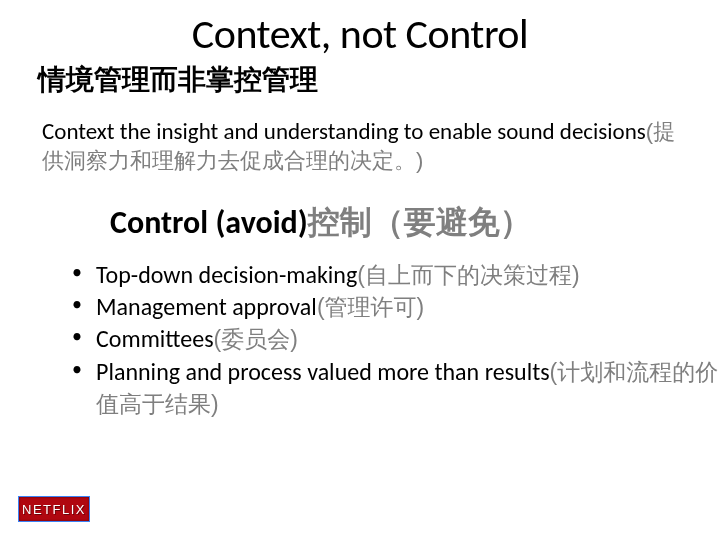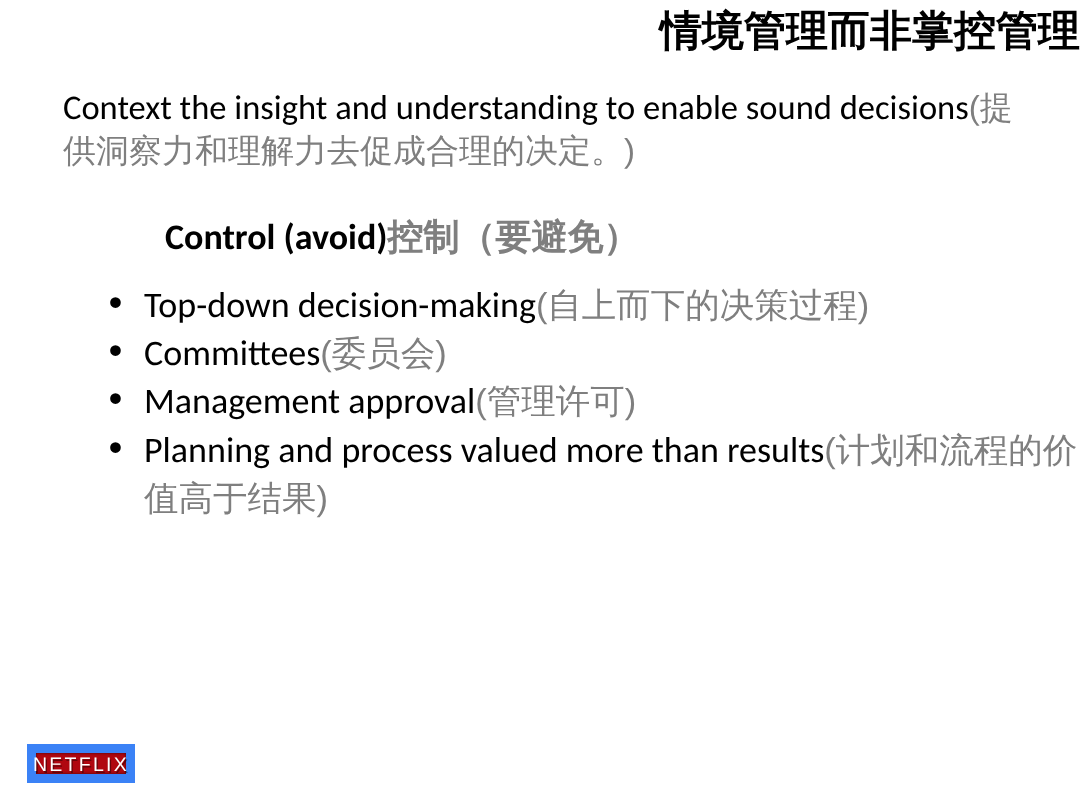--- a/index.html
+++ b/index.html
@@ -22,42 +22,42 @@
       font-size: 42px;
       font-weight: 400;
       text-align: center;
       color: #000;
       margin-top: 8px;
       letter-spacing: -0.5px;
     }
     .title-zh {
       font-size: 28px;
       font-weight: 700;
-      text-align: right;
+      text-align: left;
       color: #000;
       margin-top: 2px;
       font-family: "Microsoft YaHei", "SimHei", sans-serif;
       padding-left: 38px;
     }
     .subtitle {
       font-size: 23px;
       font-weight: 400;
       color: #000;
       margin-top: 18px;
       margin-left: 42px;
       margin-right: 30px;
       line-height: 1.25;
     }
     .subtitle .zh {
       color: #7f7f7f;
       font-family: "Microsoft YaHei", "SimSun", sans-serif;
       font-size: 22px;
     }
     .section-heading {
-      font-size: 24px;
+      font-size: 32px;
       font-weight: 700;
       color: #000;
       margin-top: 26px;
       margin-left: 110px;
     }
     .section-heading .zh {
       color: #7f7f7f;
       font-family: "Microsoft YaHei", "SimHei", sans-serif;
       font-weight: 700;
     }
@@ -88,58 +88,59 @@
       font-family: "Microsoft YaHei", "SimSun", sans-serif;
       font-size: 23px;
     }
     .logo {
       position: absolute;
       bottom: 18px;
       left: 18px;
       width: 72px;
       height: 26px;
       background: #b00710;
-      border: 6px solid #3b82f6;
+      border: 1px solid #3b82f6;
       display: flex;
       align-items: center;
       justify-content: center;
       box-shadow: inset 0 0 2px rgba(0,0,0,0.6);
     }
     .logo-text {
       color: #fff;
       font-family: Impact, "Arial Black", sans-serif;
       font-size: 13px;
       letter-spacing: 1.5px;
       font-weight: 400;
       text-shadow: 1px 1px 0 rgba(0,0,0,0.4);
     }
   </style>
 </head>
 <body>
 
 <div class="slide">
+  <h1 class="title-en">Context, not Control</h1>
   <h2 class="title-zh">情境管理而非掌控管理</h2>
 
   <p class="subtitle">
     <span>Context the insight and understanding to enable sound decisions</span><span class="zh">(提供洞察力和理解力去促成合理的决定。)</span>
   </p>
 
   <h3 class="section-heading">
     <span>Control (avoid)</span><span class="zh">控制（要避免）</span>
   </h3>
 
   <ul class="bullet-list">
     <li>
       <span class="en">Top-down decision-making</span><span class="zh">(自上而下的决策过程)</span>
     </li>
     <li>
-      <span class="en">Committees</span><span class="zh">(委员会)</span>
+      <span class="en">Management approval</span><span class="zh">(管理许可)</span>
     </li>
     <li>
-      <span class="en">Management approval</span><span class="zh">(管理许可)</span>
+      <span class="en">Committees</span><span class="zh">(委员会)</span>
     </li>
     <li>
       <span class="en">Planning and process valued more than results</span><span class="zh">(计划和流程的价值高于结果)</span>
     </li>
   </ul>
 
   <div class="logo">
     <span class="logo-text">NETFLIX</span>
   </div>
 </div>

